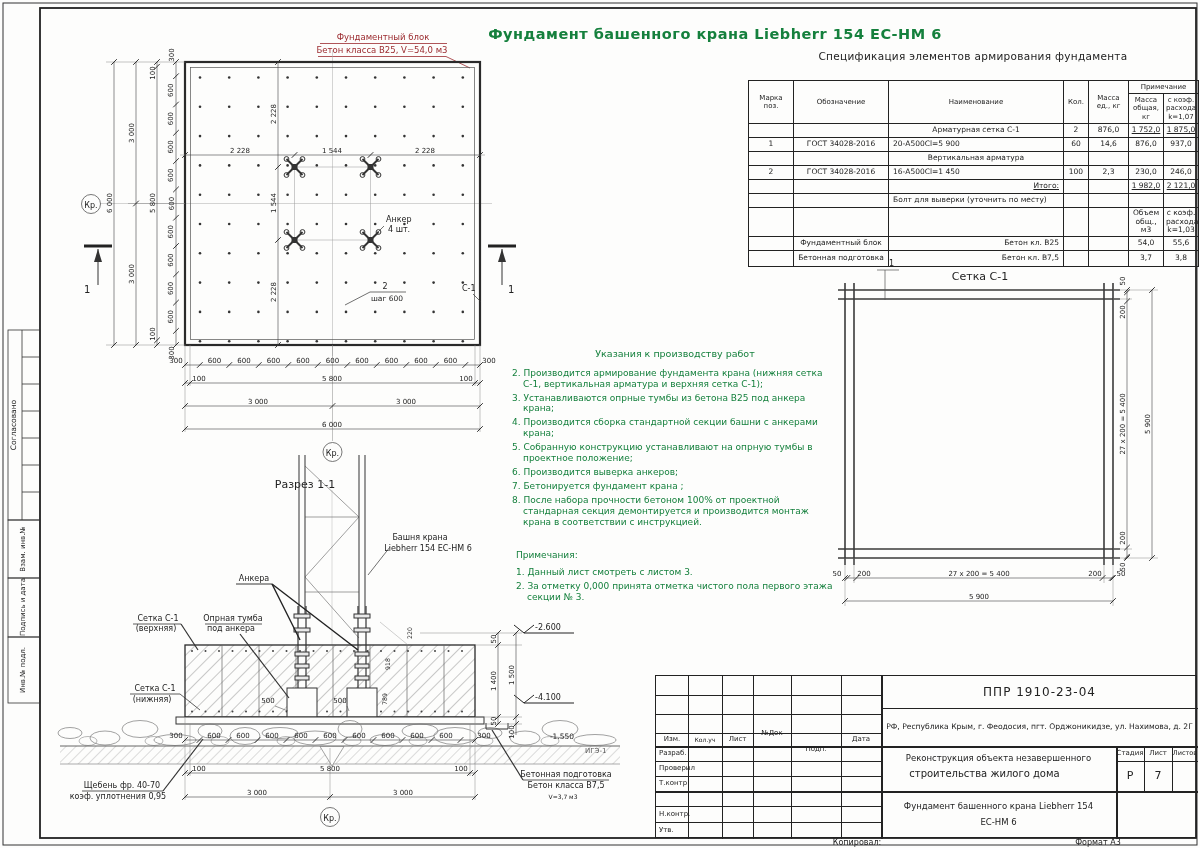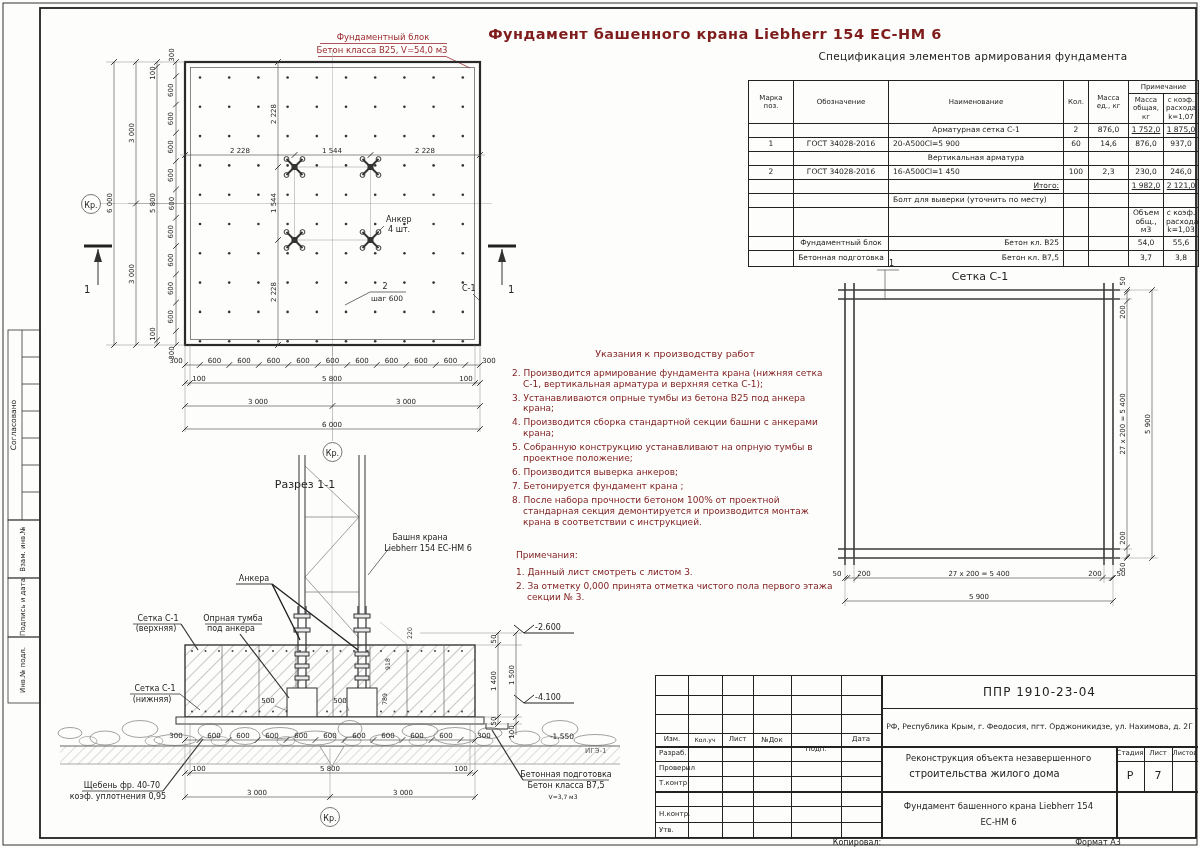--- a/index.html
+++ b/index.html
@@ -2,21 +2,21 @@
 <html><head>
 <meta charset="utf-8">
 <style>
   html,body{margin:0;padding:0;background:#e8e8e8;}
   .sheet{position:relative;width:1200px;height:848px;background:#fdfdfc;overflow:hidden;
          font-family:"DejaVu Sans",sans-serif;color:#222;}
   svg{position:absolute;overflow:visible;}
   svg text{font-family:"DejaVu Sans",sans-serif;}
   .title-main{position:absolute;left:470px;top:26px;width:490px;text-align:center;
     font-size:14.5px;font-weight:bold;letter-spacing:0.5px;}
-  .red{color:#7f1d1d;}
+  .red{color:#15803d;}
   
   .spec{position:absolute;left:748px;top:50px;width:450px;}
   .spec-title{font-size:10.5px;text-align:center;margin-bottom:18px;letter-spacing:0.3px;}
   table.spec-t{border-collapse:collapse;width:450px;table-layout:fixed;}
   table.spec-t td{border:1px solid #222;font-size:7.5px;padding:1px 2px;overflow:hidden;
     text-align:center;vertical-align:middle;line-height:1.15;}
   table.spec-t tr{height:14px;}
   tr.h1 td,tr.h2 td{font-size:7px;}
   td.tiny{font-size:6px;line-height:1.05;}
   .nm{display:flex;padding:0 2px;}
@@ -848,21 +848,21 @@
     <div class="hl" style="left:460px;top:85px;width:82px;"></div>
     <div class="hl" style="left:0;top:100px;width:225px;"></div>
     <div class="hl th" style="left:0;top:115px;width:542px;"></div>
     <div class="hl" style="left:0;top:130px;width:225px;"></div>
     <div class="hl" style="left:0;top:146px;width:225px;"></div>
     <div class="hl" style="left:225px;top:32px;width:317px;"></div>
 
     <div class="cell" style="left:0;top:57px;width:32px;height:13px;">Изм.</div>
     <div class="cell" style="left:32px;top:57px;width:34px;height:13px;font-size:6px;">Кол.уч</div>
     <div class="cell" style="left:66px;top:57px;width:31px;height:13px;">Лист</div>
-    <div class="cell" style="left:97px;top:57px;width:38px;height:14px;">№Док</div>
+    <div class="cell" style="left:97px;top:50px;width:38px;height:14px;">№Док</div>
     <div class="cell" style="left:135px;top:57px;width:50px;height:13px;margin-top:10px;">Подп.</div>
     <div class="cell" style="left:185px;top:57px;width:40px;height:13px;">Дата</div>
 
     <div class="cell left" style="left:0;top:70px;width:64px;height:15px;">Разраб.</div>
     <div class="cell left" style="left:0;top:85px;width:64px;height:15px;">Проверил</div>
     <div class="cell left" style="left:0;top:100px;width:64px;height:15px;">Т.контр</div>
     <div class="cell left" style="left:0;top:130px;width:64px;height:16px;">Н.контр.</div>
     <div class="cell left" style="left:0;top:146px;width:64px;height:16px;">Утв.</div>
 
     <div class="cell" style="left:225px;top:0;width:317px;height:32px;font-size:12px;letter-spacing:1px;">ППР 1910-23-04</div>

